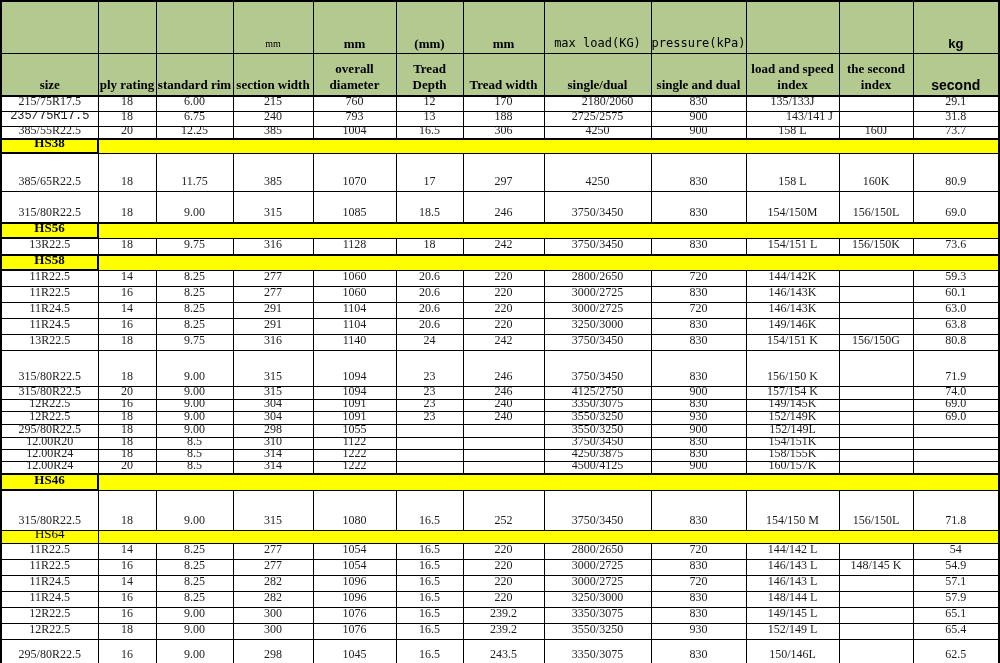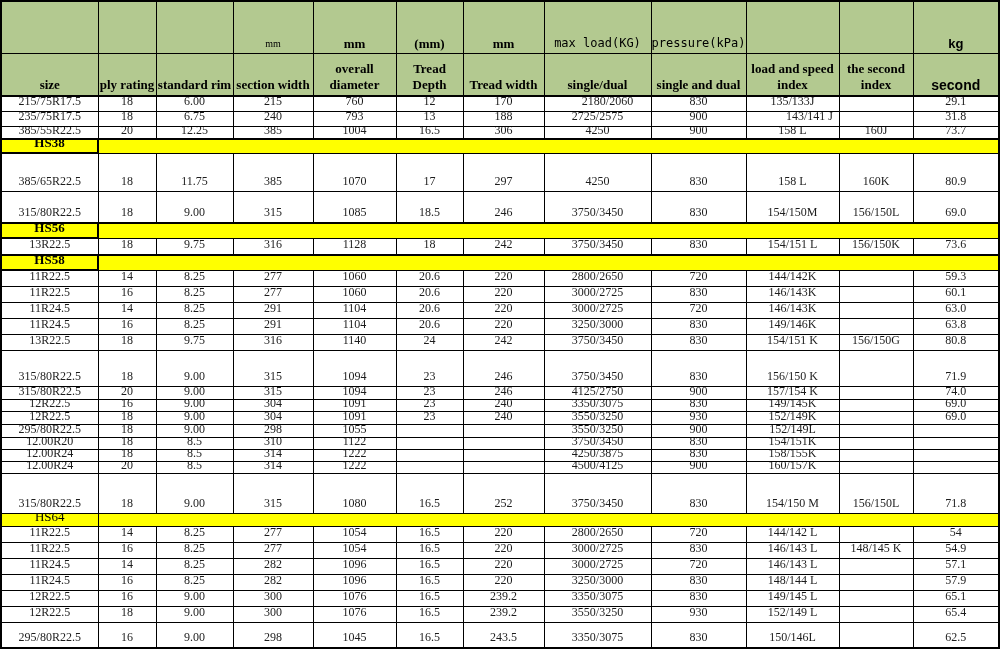--- a/index.html
+++ b/index.html
@@ -175,21 +175,21 @@
           </td>
           <td class="">
             <div class="cw" style="height: 14px;"></div>
           </td>
           <td class="">
             <div class="cw" style="height: 14px;">29.1</div>
           </td>
         </tr>
         <tr class="">
           <td class="">
-            <div class="cw" style="height: 14px;">235/75R17.5</div>
+            <div class="cw" style="height: 14px; font-family: Liberation Mono, monospace;">235/75R17.5</div>
           </td>
           <td class="">
             <div class="cw" style="height: 14px;">18</div>
           </td>
           <td class="">
             <div class="cw" style="height: 14px;">6.75</div>
           </td>
           <td class="">
             <div class="cw" style="height: 14px;">240</div>
           </td>
@@ -879,20 +879,28 @@
             <div class="cw" style="height: 11px;">900</div>
           </td>
           <td class="">
             <div class="cw" style="height: 11px;">160/157K</div>
           </td>
           <td class="">
             <div class="cw" style="height: 11px;"></div>
           </td>
           <td class="">
             <div class="cw" style="height: 11px;"></div>
+          </td>
+        </tr>
+        <tr class="sec">
+          <td class="lab">
+            <div class="cw" style="height: 14px;">HS46</div>
+          </td>
+          <td class="fill" colspan="11">
+            <div class="cw" style="height: 14px;"></div>
           </td>
         </tr>
         <tr class="">
           <td class="">
             <div class="cw" style="height: 39px;">315/80R22.5</div>
           </td>
           <td class="">
             <div class="cw" style="height: 39px;">18</div>
           </td>
           <td class="">

